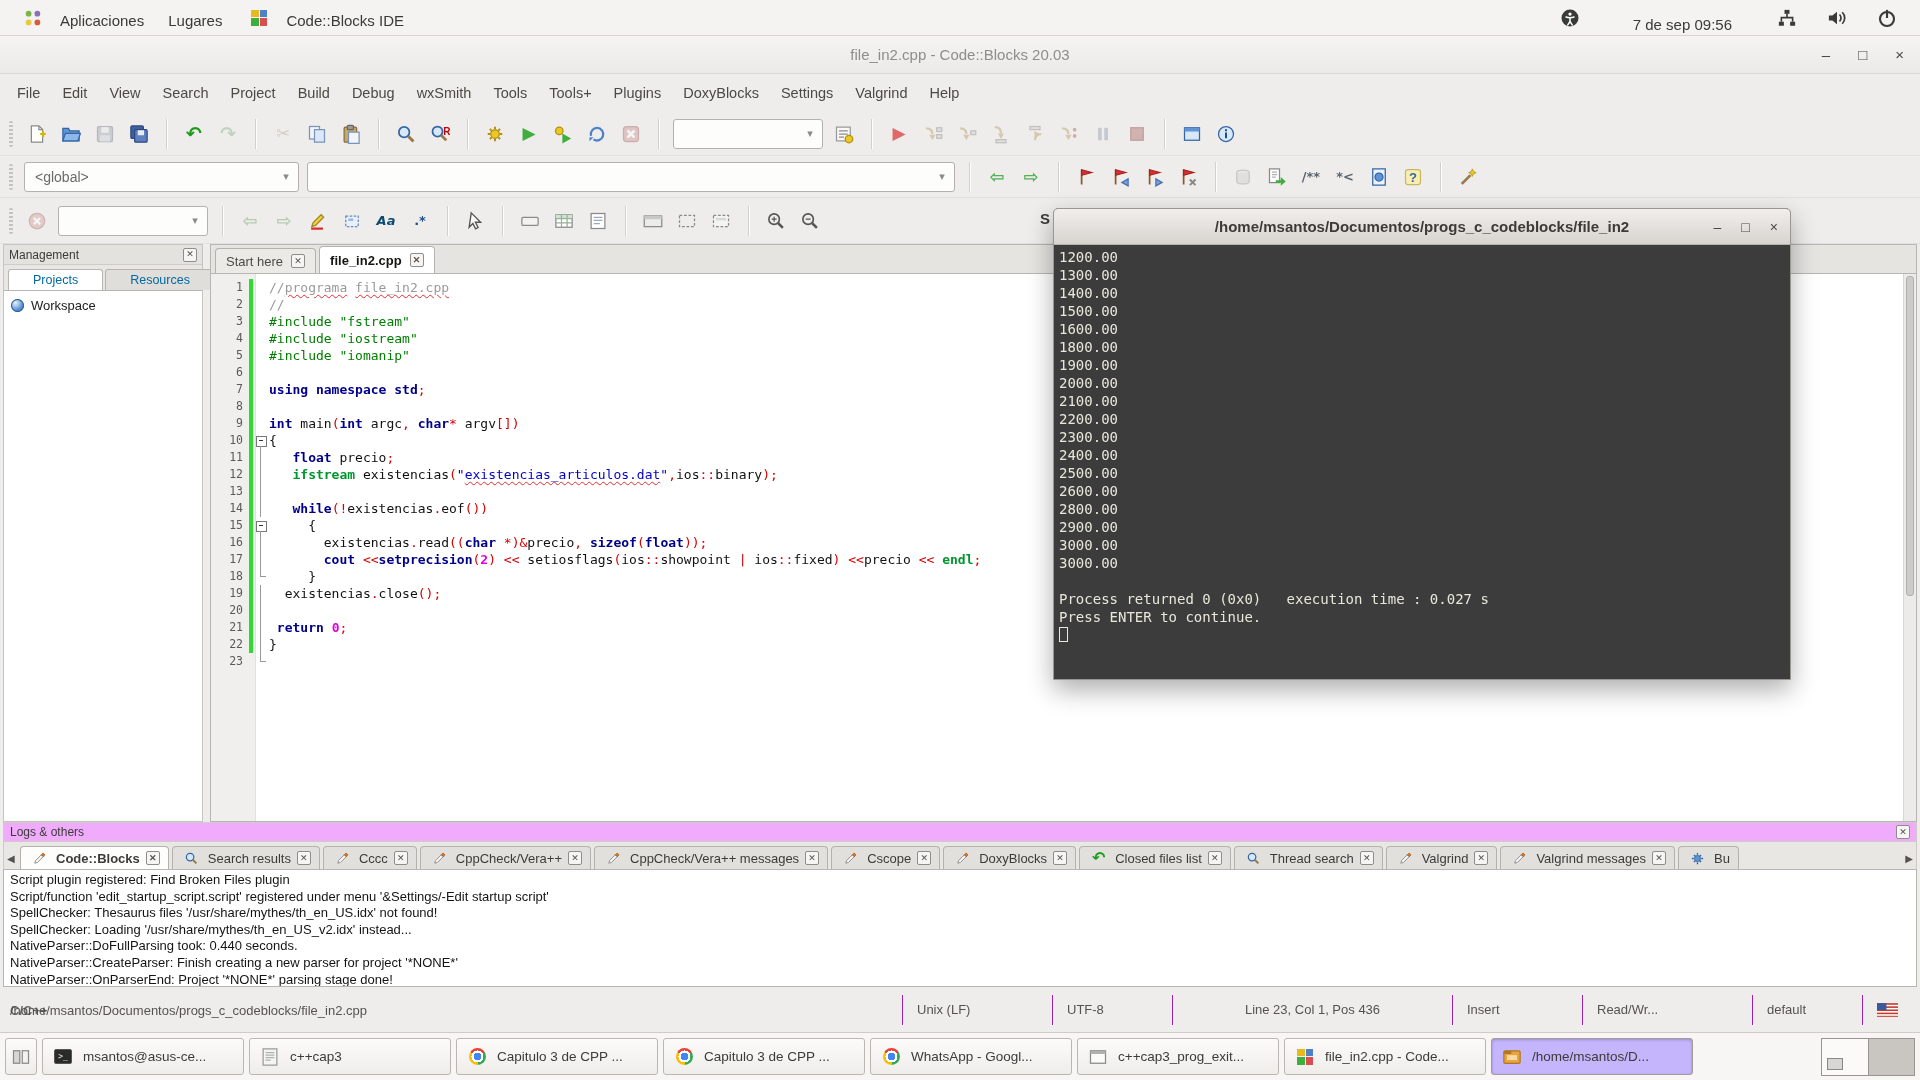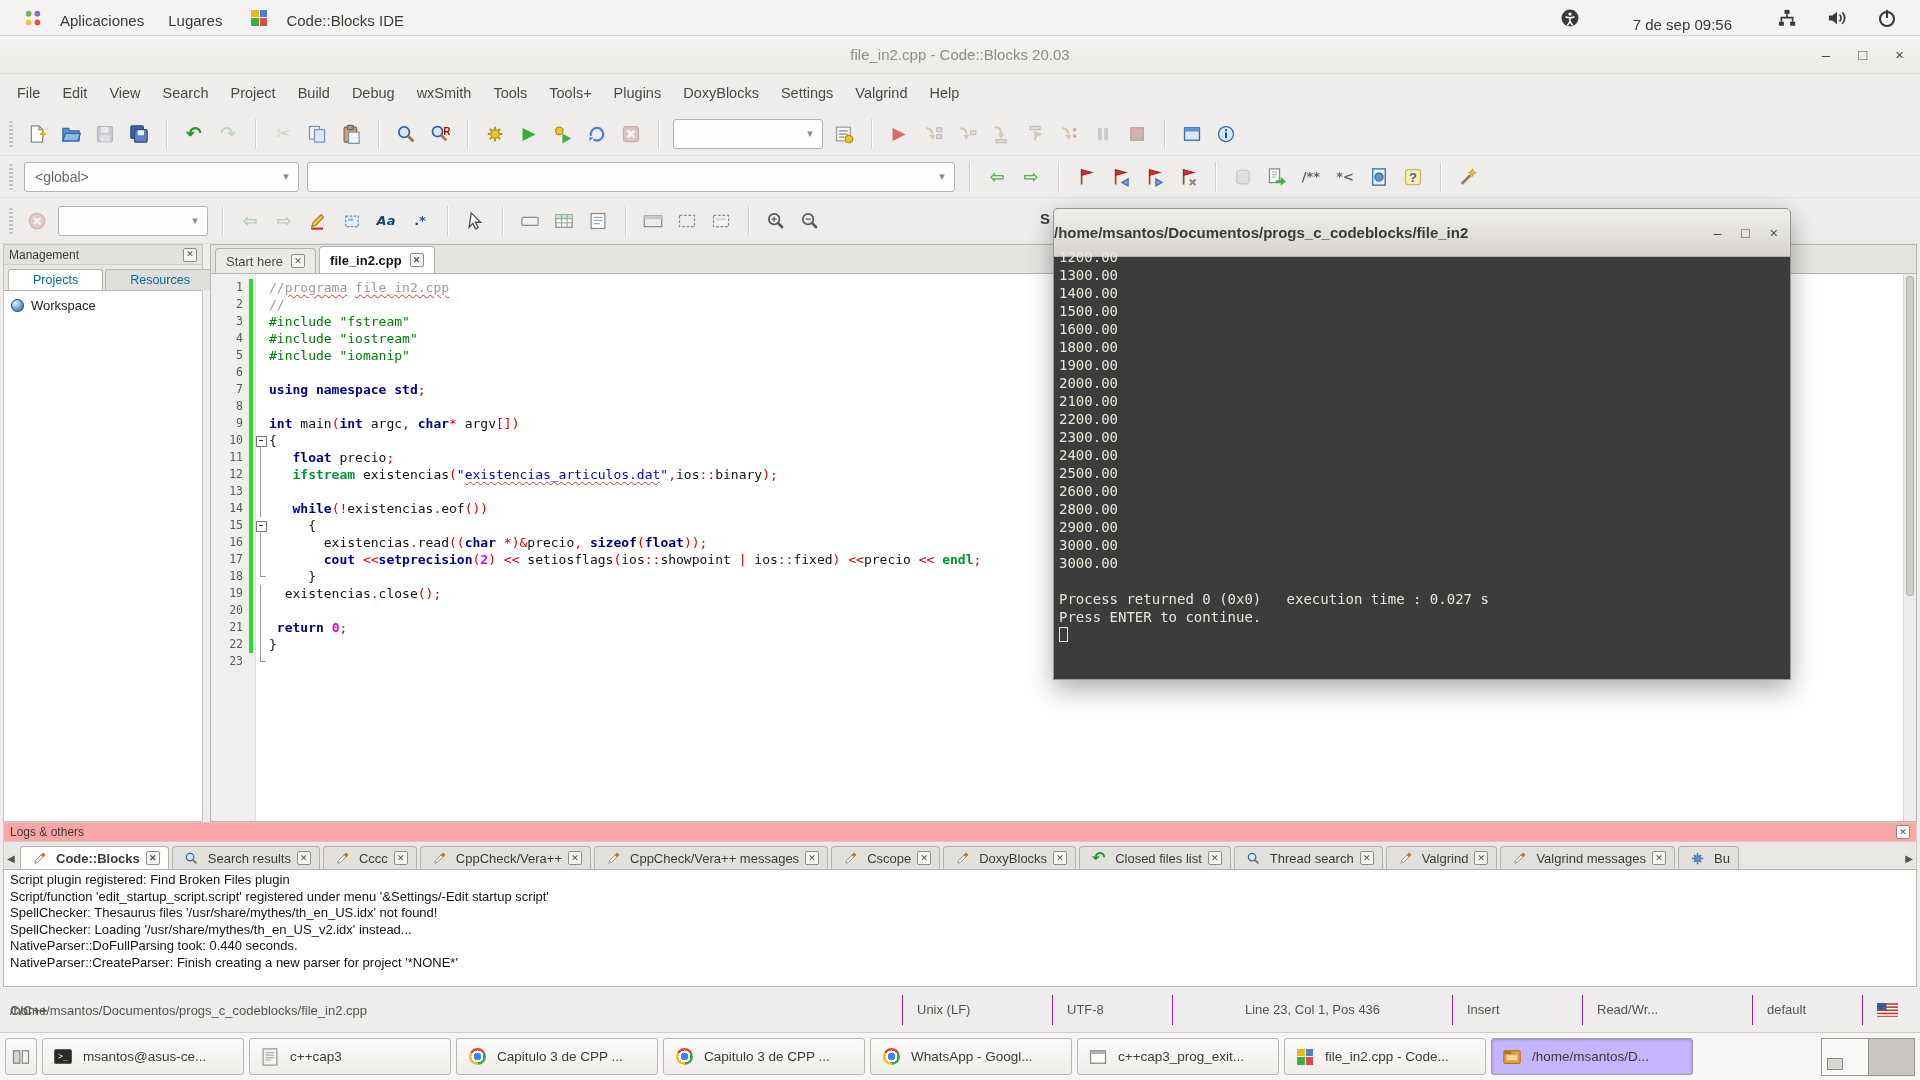--- a/index.html
+++ b/index.html
@@ -82,21 +82,21 @@
   .tk.stsq{color:#0000cc;text-decoration:underline;text-decoration-style:wavy;text-decoration-color:#e03030;text-underline-offset:2px;text-decoration-thickness:1px}
   .tk.nu{color:#e000e0;font-weight:bold}
   .tk.op{color:#d40000}
   .tk.grn{color:#00962e;font-weight:bold}
   .tk.pl{color:#111}
   .vscroll{position:absolute;right:0;top:29px;bottom:0;width:13px;background:#ecebe9;border-left:1px solid #d8d6d2}
   .vscroll .thumb{position:absolute;top:2px;left:2px;right:2px;height:320px;background:#cdcbc7;border:1px solid #b2b0ac;border-radius:3px}
 
   
   .logs{position:absolute;top:786px;left:0;right:0;height:166px;background:#efedeb;padding:0 3px}
-  .logs-head{height:20px;background:#fca5a5;border:1px solid #cfccc8;display:flex;align-items:center;
+  .logs-head{height:20px;background:#f0abfc;border:1px solid #cfccc8;display:flex;align-items:center;
              padding:0 6px;font-size:12px;color:#3c3b38}
   .logs-head .xbox{margin-left:auto}
   .logs-tabs{display:flex;align-items:flex-end;height:27px;background:#e9e7e4;border-left:1px solid #cfccc8;
              border-right:1px solid #cfccc8;padding:0 16px;gap:3px;position:relative;overflow:hidden}
   .ltab{display:inline-flex;align-items:center;gap:6px;height:23px;padding:0 8px;font-size:13px;color:#3c3b38;
         background:#e2e0dd;border:1px solid #b4b2ae;border-bottom:none;border-radius:4px 4px 0 0;white-space:nowrap;cursor:default}
   .ltab.active{background:#fdfdfc;font-weight:bold}
   .ltab .licon svg{width:15px;height:15px}
   .tabnav{position:absolute;bottom:5px;font-size:10px;color:#55534f}
   .tabnav.l{left:3px}.tabnav.r{right:3px}
@@ -122,21 +122,21 @@
   .tlabel{white-space:nowrap;overflow:hidden}
   .ws{margin-left:auto;display:flex;height:38px;border:1px solid #98958f}
   .ws-cell{width:46px;background:#c9c6c1;border-left:1px solid #98958f}
   .ws-cell:first-child{border-left:none}
   .ws-cell.cur{background:#fbfaf9;position:relative}
   .ws-cell.cur::after{content:"";position:absolute;left:5px;bottom:5px;width:14px;height:10px;background:#d8d6d2;border:1px solid #8a8884}
 
   
   .term{position:absolute;left:1053px;top:208px;width:738px;height:472px;z-index:100;border:1px solid #9a9792;
         border-radius:5px 5px 0 0;box-shadow:0 10px 26px rgba(0,0,0,.32);overflow:hidden;background:#3c3c3c}
-  .t-title{height:48px;background:linear-gradient(#f1efec,#d7d4cf);display:flex;align-items:center;
+  .t-title{height:36px;background:linear-gradient(#f1efec,#d7d4cf);display:flex;align-items:center;justify-content:center;
            font-weight:bold;color:#3c3b38;font-size:15px;position:relative;border-bottom:1px solid #b6b3ae}
   .t-btns{position:absolute;right:12px;top:0;bottom:0;display:flex;align-items:center;gap:20px;color:#4a4947;
           font-size:14px;font-weight:normal}
   .t-body{position:absolute;top:36px;bottom:0;left:0;right:0;color:#e9e7da;
           font-family:"DejaVu Sans Mono",monospace;font-size:14px;line-height:18px;padding:3px 0 0 5px}
   .tl{height:18px;white-space:pre}
   .t-cursor{display:inline-block;width:9px;height:15px;border:1px solid #e9e7da;vertical-align:-2px}
 
   
   .chrome-ball{width:17px;height:17px;border-radius:50%;
@@ -898,20 +898,21 @@
         </div>
         <span class="tabnav r">▶</span>
       </div>
     <div class="logs-body" id="logBody">
         <div class="logline">Script plugin registered: Find Broken Files plugin</div>
         <div class="logline">Script/function 'edit_startup_script.script' registered under menu '&amp;Settings/-Edit startup script'</div>
         <div class="logline">SpellChecker: Thesaurus files '/usr/share/mythes/th_en_US.idx' not found!</div>
         <div class="logline">SpellChecker: Loading '/usr/share/mythes/th_en_US_v2.idx' instead...</div>
         <div class="logline">NativeParser::DoFullParsing took: 0.440 seconds.</div>
         <div class="logline">NativeParser::CreateParser: Finish creating a new parser for project '*NONE*'</div>
+        <div class="logline">NativeParser::OnParserEnd: Project '*NONE*' parsing stage done!</div>
       </div>
   </div>
 
   <div class="status">
     <span class="sb-path">
       <span>/home/msantos/Documentos/progs_c_codeblocks/file_in2.cpp</span>
       <span class="sb-overlay">C/C++</span>
     </span>
     <span id="sbCells" style="display:flex;height:100%;align-items:center">
         <span class="sb-cell" style="width: 150px;">Unix (LF)</span>

